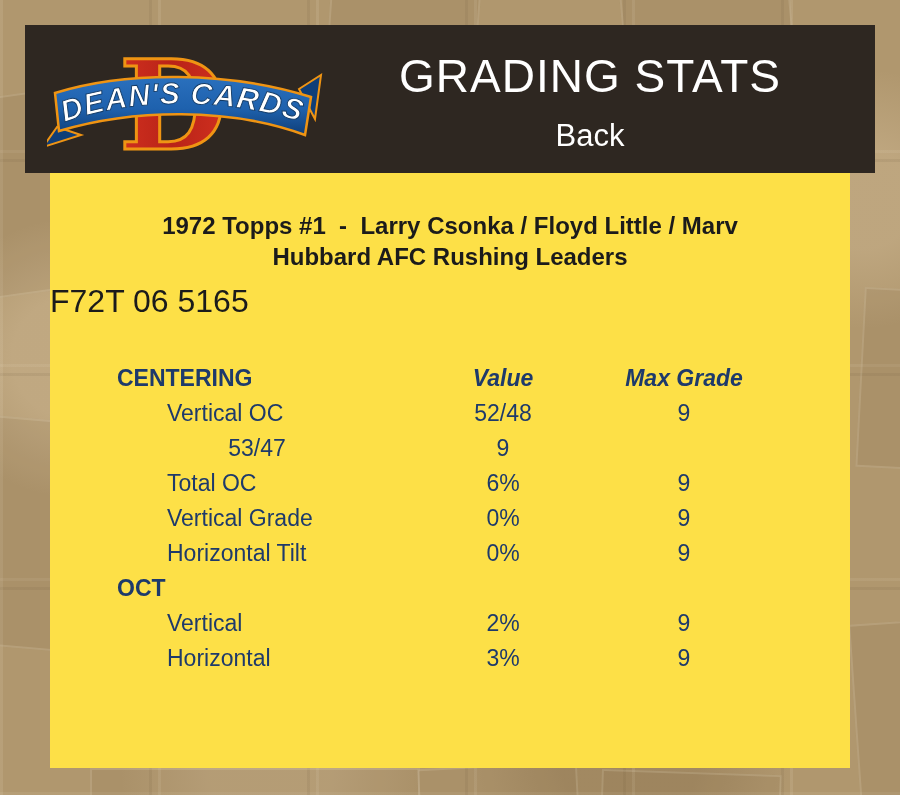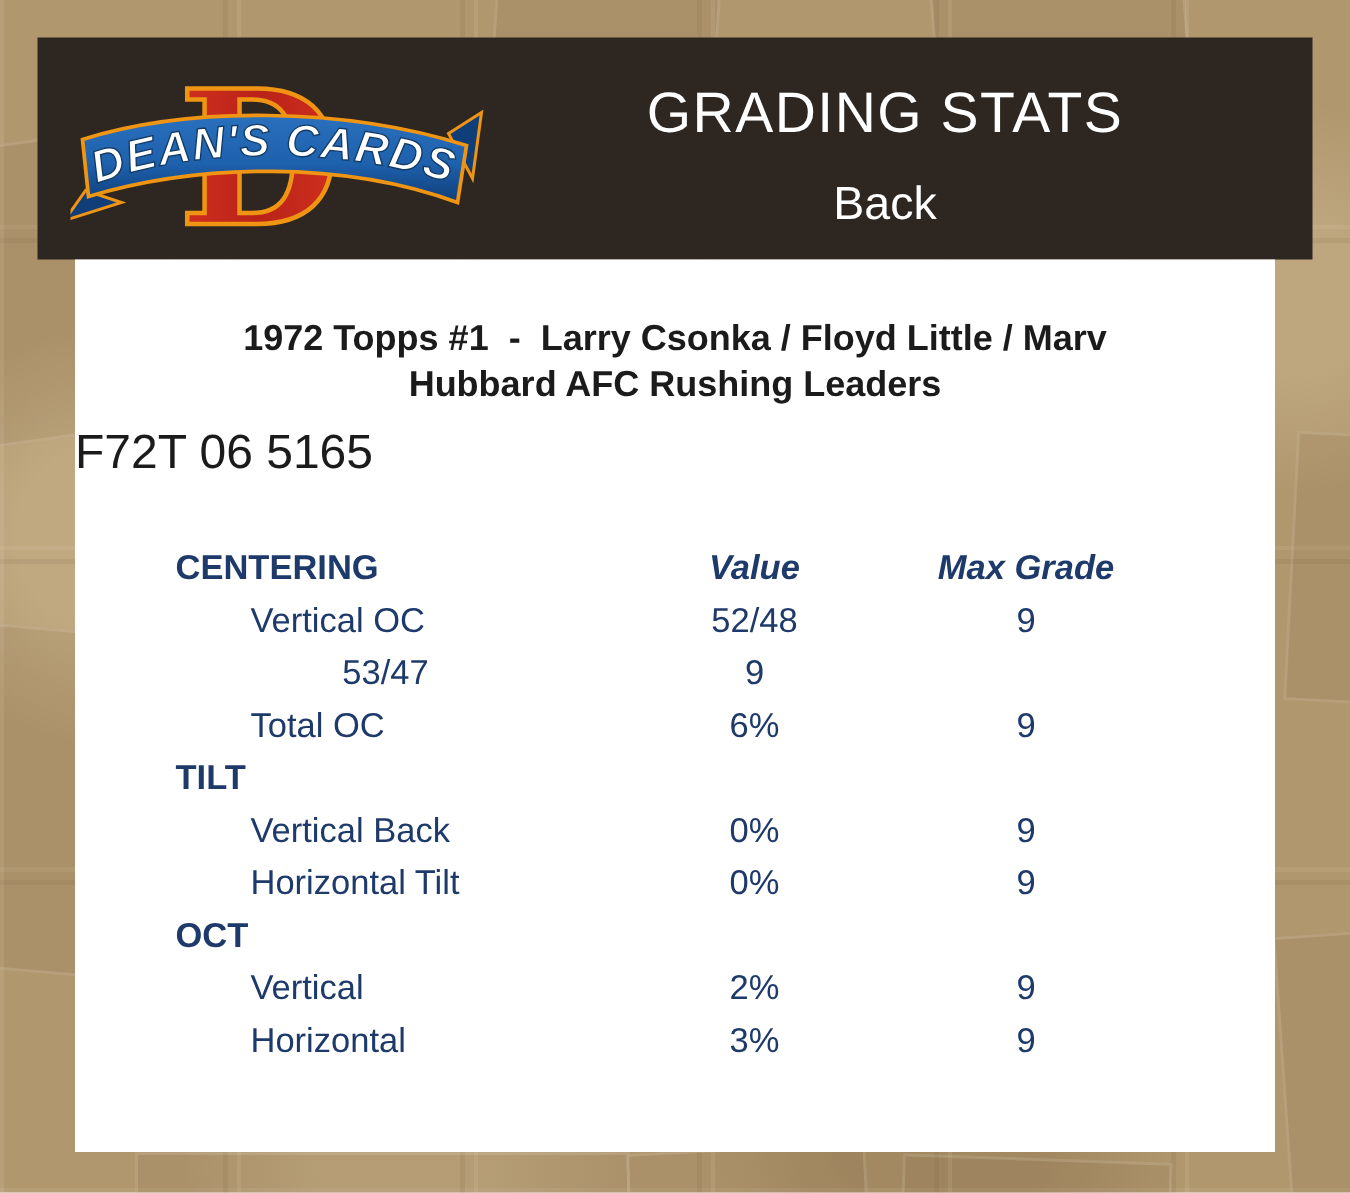--- a/index.html
+++ b/index.html
@@ -43,38 +43,38 @@
     left: 295px; right: 15px;
     top: 0; height: 148px;
     display: flex;
     flex-direction: column;
     align-items: center;
     justify-content: center;
     padding-top: 8px;
     color: #ffffff;
   }
   .header-title {
-    font-size: 38px;
+    font-size: 46px;
     font-weight: normal;
     letter-spacing: 1px;
     line-height: 52px;
     white-space: nowrap;
   }
   .header-subtitle {
     font-size: 31px;
     font-weight: normal;
     line-height: 40px;
     margin-top: 14px;
   }
 
   .panel {
     position: absolute;
     left: 50px; top: 173px;
     width: 800px; height: 595px;
-    background: #ffffff;
+    background: #fde047;
   }
   .card-title {
     margin: 37px auto 0 auto;
     max-width: 660px;
     text-align: center;
     font-size: 24px;
     font-weight: bold;
     line-height: 31px;
     color: #1b1b1b;
     white-space: pre-wrap;
@@ -175,26 +175,21 @@
       <div class="t-val">53/47</div>
       <div class="t-max">9</div>
     </div>
     <div class="t-row">
       <div class="t-label">Total OC</div>
       <div class="t-val">6%</div>
       <div class="t-max">9</div>
     </div>
 
     <div class="t-row">
-      <div class="t-sec">TILT</div>
-      <div></div>
-        <div></div>
-    </div>
-    <div class="t-row">
-      <div class="t-label">Vertical Back</div>
+      <div class="t-label">Vertical Grade</div>
       <div class="t-val">0%</div>
       <div class="t-max">9</div>
     </div>
     <div class="t-row">
       <div class="t-label">Horizontal Tilt</div>
       <div class="t-val">0%</div>
       <div class="t-max">9</div>
     </div>
 
     <div class="t-row">

